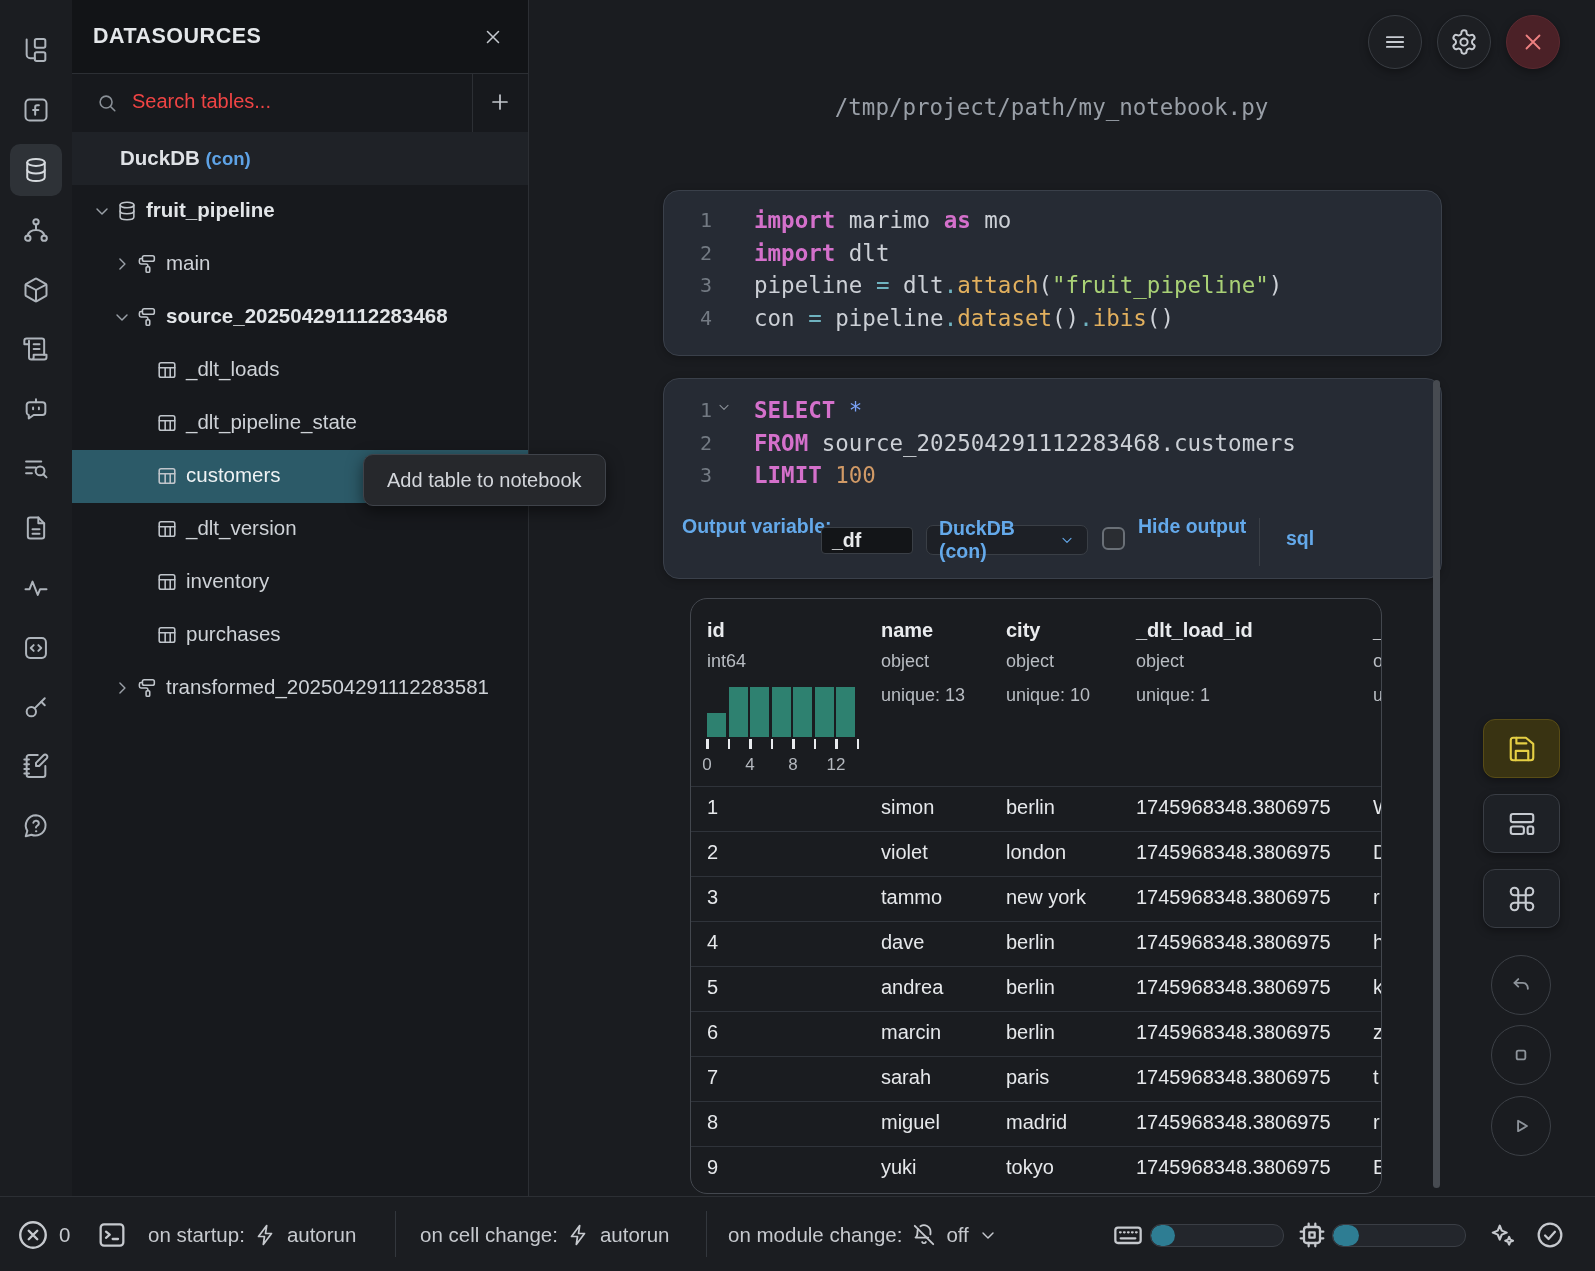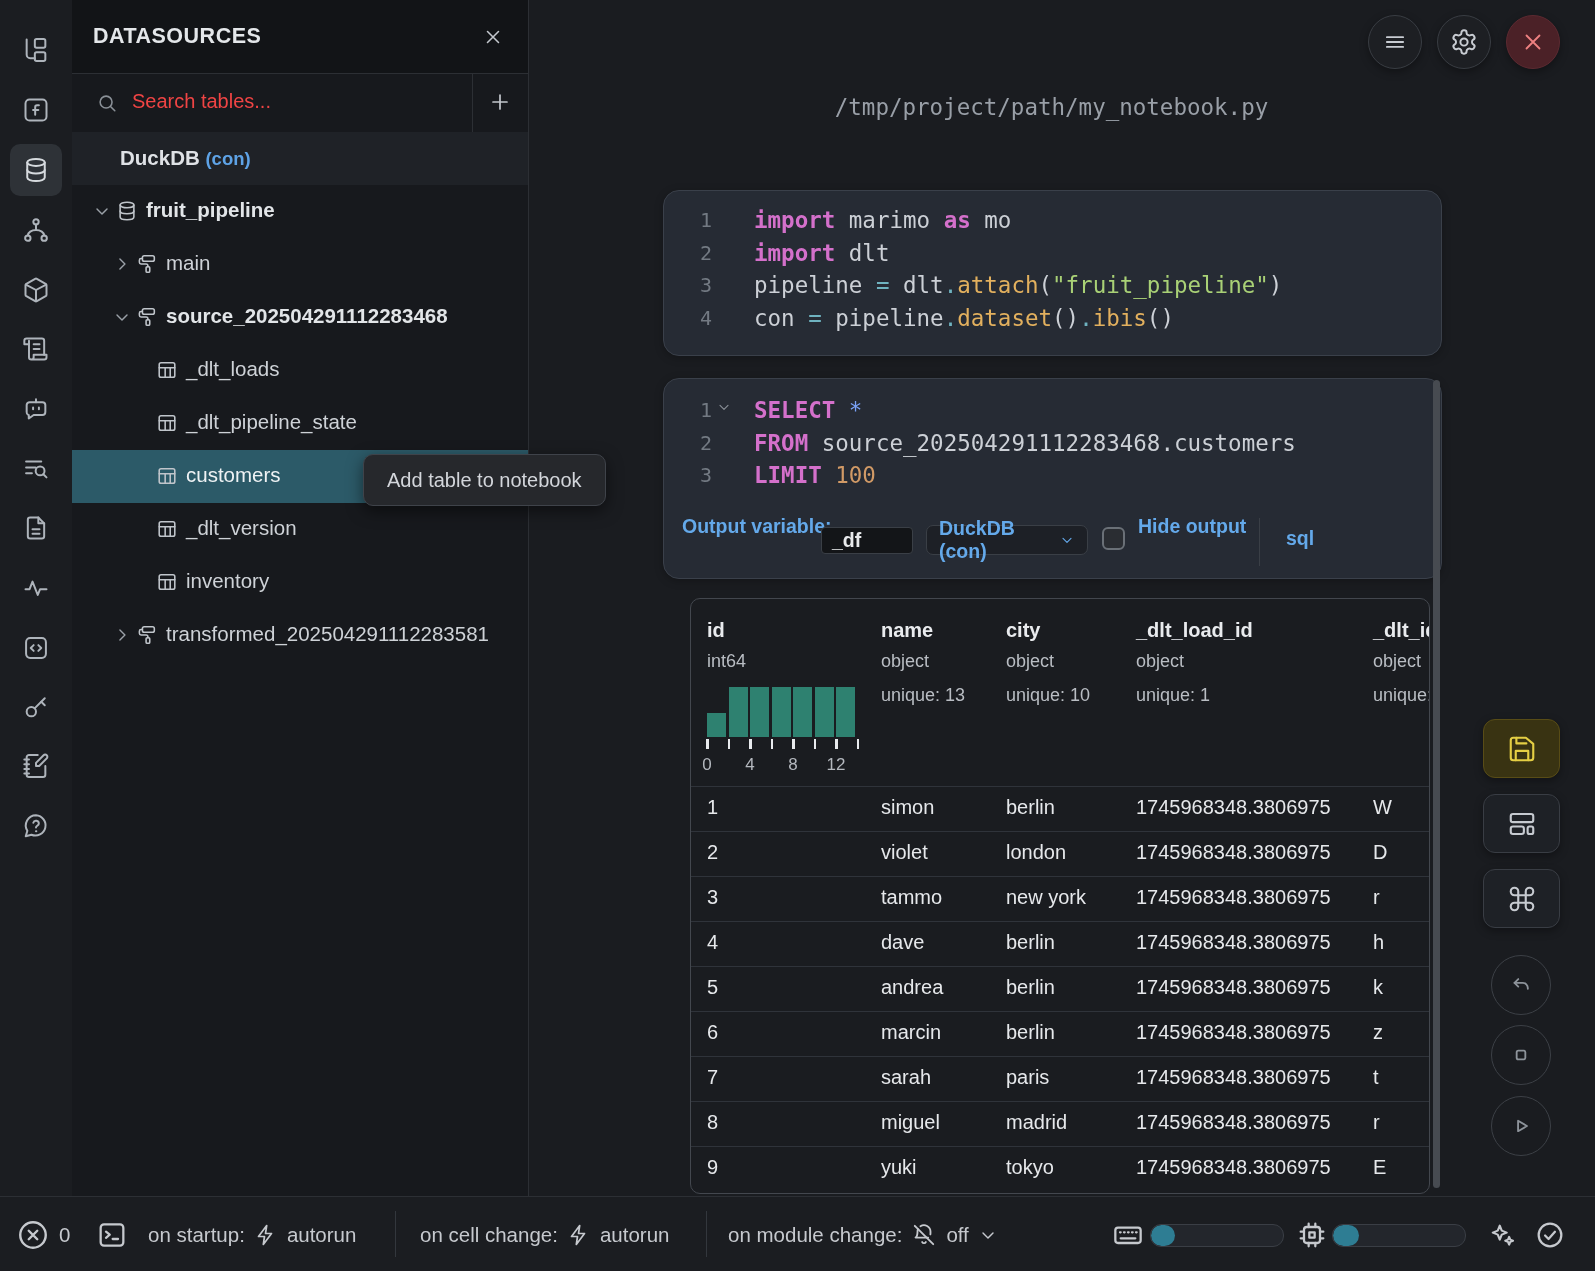--- a/index.html
+++ b/index.html
@@ -69,21 +69,21 @@
   .engine-dd{position:absolute;left:262px;top:146px;width:136px;height:28px;background:#1d2026;border:1px solid #3a3f46;
              border-radius:7px;padding:0 12px;display:flex;align-items:center;gap:8px;
              font-size:19.5px;font-weight:bold;color:#64a9ea;}
   .hide-chk{position:absolute;left:438px;top:148px;width:19px;height:19px;border:2px solid #6a7077;border-radius:6px;background:#2a2d32;}
   .hide-label{position:absolute;left:474px;top:134px;font-size:19.5px;font-weight:bold;line-height:27px;color:#64a9ea;}
   .ctl-div{position:absolute;left:595px;top:139px;height:48px;border-left:1px solid #3a3f46;}
   .sql-label{position:absolute;left:622px;top:148px;font-size:19.5px;font-weight:bold;color:#64a9ea;}
 
   
   .otable{position:absolute;left:690px;top:598px;width:690px;height:594px;border:1.5px solid #43474e;
-          border-radius:10px;overflow:hidden;padding-left:48px;}
+          border-radius:17px;overflow:hidden;}
   .thead{position:absolute;left:0;top:0;width:100%;height:187px;}
   .th{position:absolute;top:0;}
   .th-title{position:absolute;top:20px;font-size:20px;font-weight:bold;color:#e9ebee;white-space:nowrap;}
   .th-type{position:absolute;top:52px;font-size:18px;color:#b9bdc3;white-space:nowrap;}
   .th-uniq{position:absolute;top:86px;font-size:18px;color:#b9bdc3;white-space:nowrap;}
   .hist{position:absolute;top:88px;width:160px;height:88px;}
   .hist-bar{position:absolute;bottom:38px;background:#2e8170;}
   .hist-tick{position:absolute;bottom:26px;width:2.5px;height:10px;background:#e8eaed;}
   .hist-lab{position:absolute;bottom:0;font-size:17px;color:#b4b8be;transform:translateX(-50%);}
   .tbody{position:absolute;left:0;top:187px;width:100%;}
@@ -373,20 +373,30 @@
         </div>
         <div class="tree-row">
           <span class="t-icon ic ic22" style="left: 84px;">
             <svg viewBox="0 0 24 24" fill="none" stroke="currentColor" stroke-width="1.7" stroke-linecap="round" stroke-linejoin="round">
               <rect x="3.5" y="4" width="17" height="16" rx="2"></rect>
               <path d="M3.5 9.5h17"></path>
               <path d="M10 9.5V20M15.5 9.5V20"></path>
             </svg>
           </span>
           <span class="t-label" style="left: 114px;">inventory</span>
+        </div>
+        <div class="tree-row">
+          <span class="t-icon ic ic22" style="left: 84px;">
+            <svg viewBox="0 0 24 24" fill="none" stroke="currentColor" stroke-width="1.7" stroke-linecap="round" stroke-linejoin="round">
+              <rect x="3.5" y="4" width="17" height="16" rx="2"></rect>
+              <path d="M3.5 9.5h17"></path>
+              <path d="M10 9.5V20M15.5 9.5V20"></path>
+            </svg>
+          </span>
+          <span class="t-label" style="left: 114px;">purchases</span>
         </div>
         <div class="tree-row">
           <span class="t-chev ic ic20" style="left: 40px;">
             <svg viewBox="0 0 24 24" fill="none" stroke="currentColor" stroke-width="1.7" stroke-linecap="round" stroke-linejoin="round">
               <path d="M9.5 6l6 6-6 6"></path>
             </svg>
           </span>
           <span class="t-icon ic ic22" style="left: 64px;">
             <svg viewBox="0 0 24 24" fill="none" stroke="currentColor" stroke-width="1.7" stroke-linecap="round" stroke-linejoin="round">
               <rect x="7" y="3" width="13" height="6" rx="2"></rect>

